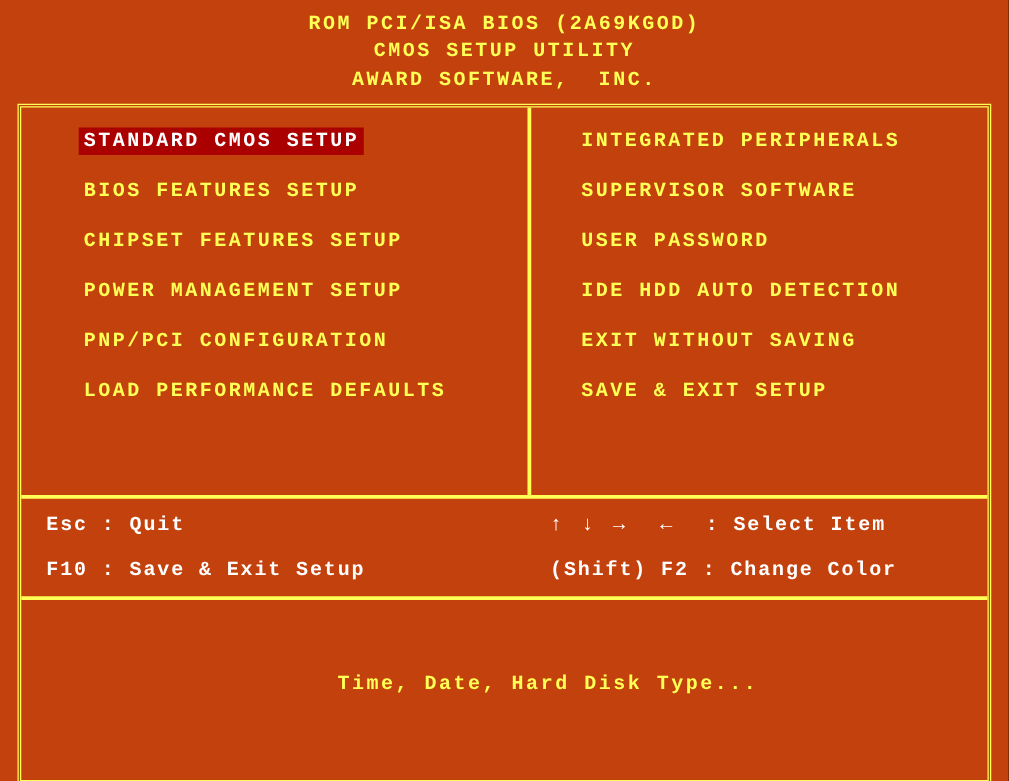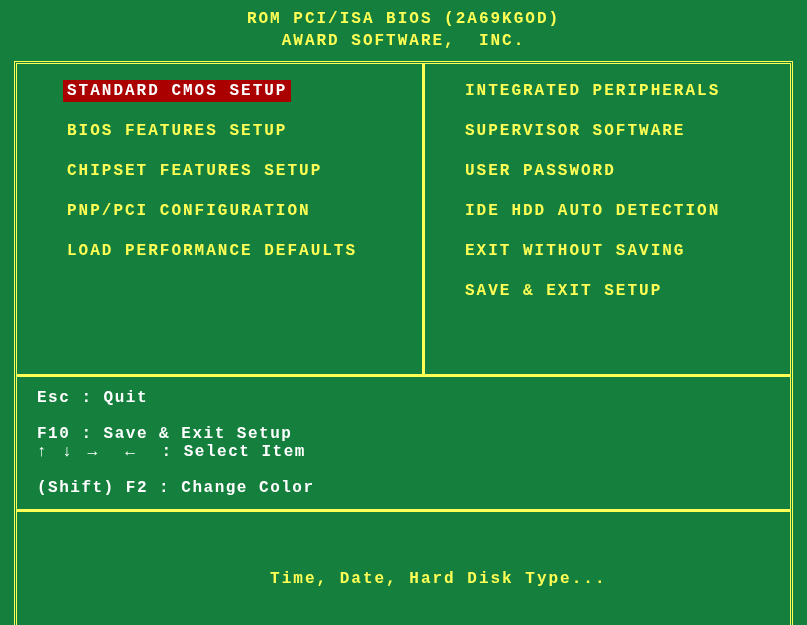--- a/index.html
+++ b/index.html
@@ -11,21 +11,21 @@
       background: #000;
       width: 807px;
       height: 625px;
       font-family: 'Courier New', monospace;
       font-weight: bold;
       font-size: 16px;
       letter-spacing: 2px;
       overflow: hidden;
     }
     .screen {
-      background: #15803d;
+      background: #c2410c;
       width: 100%;
       height: 100%;
       padding-top: 8px;
     }
     .header {
       text-align: center;
       color: #ffff55;
       line-height: 1.4;
       margin-bottom: 8px;
     }
@@ -65,22 +65,21 @@
       background: #aa0000;
       color: #ffffff;
       padding: 2px 4px;
       margin: -2px -4px;
     }
     .hints-row {
       display: flex;
       border-top: 3px solid #ffff55;
       color: #ffffff;
       padding: 12px 0 12px 20px;
-      gap: 0;
-      flex-direction: column;
+      gap: 15px;
     }
     .hints-left {
       width: 388px;
       display: flex;
       flex-direction: column;
       gap: 18px;
     }
     .hints-right {
       flex: 1;
       display: flex;
@@ -101,29 +100,31 @@
     .arrows {
       letter-spacing: 3px;
     }
   </style>
 </head>
 <body>
 
 <div class="screen">
   <div class="header">
     <div>ROM PCI/ISA BIOS (2A69KGOD)</div>
+    <div>CMOS SETUP UTILITY</div>
     <div>AWARD SOFTWARE,  INC.</div>
   </div>
 
   <div class="main-box">
     <div class="menu-grid">
       <div class="menu-col left">
         <div class="menu-item selected">STANDARD CMOS SETUP</div>
         <div class="menu-item">BIOS FEATURES SETUP</div>
         <div class="menu-item">CHIPSET FEATURES SETUP</div>
+        <div class="menu-item">POWER MANAGEMENT SETUP</div>
         <div class="menu-item">PNP/PCI CONFIGURATION</div>
         <div class="menu-item">LOAD PERFORMANCE DEFAULTS</div>
       </div>
       <div class="menu-col right">
         <div class="menu-item">INTEGRATED PERIPHERALS</div>
         <div class="menu-item">SUPERVISOR SOFTWARE</div>
         <div class="menu-item">USER PASSWORD</div>
         <div class="menu-item">IDE HDD AUTO DETECTION</div>
         <div class="menu-item">EXIT WITHOUT SAVING</div>
         <div class="menu-item">SAVE &amp; EXIT SETUP</div>

